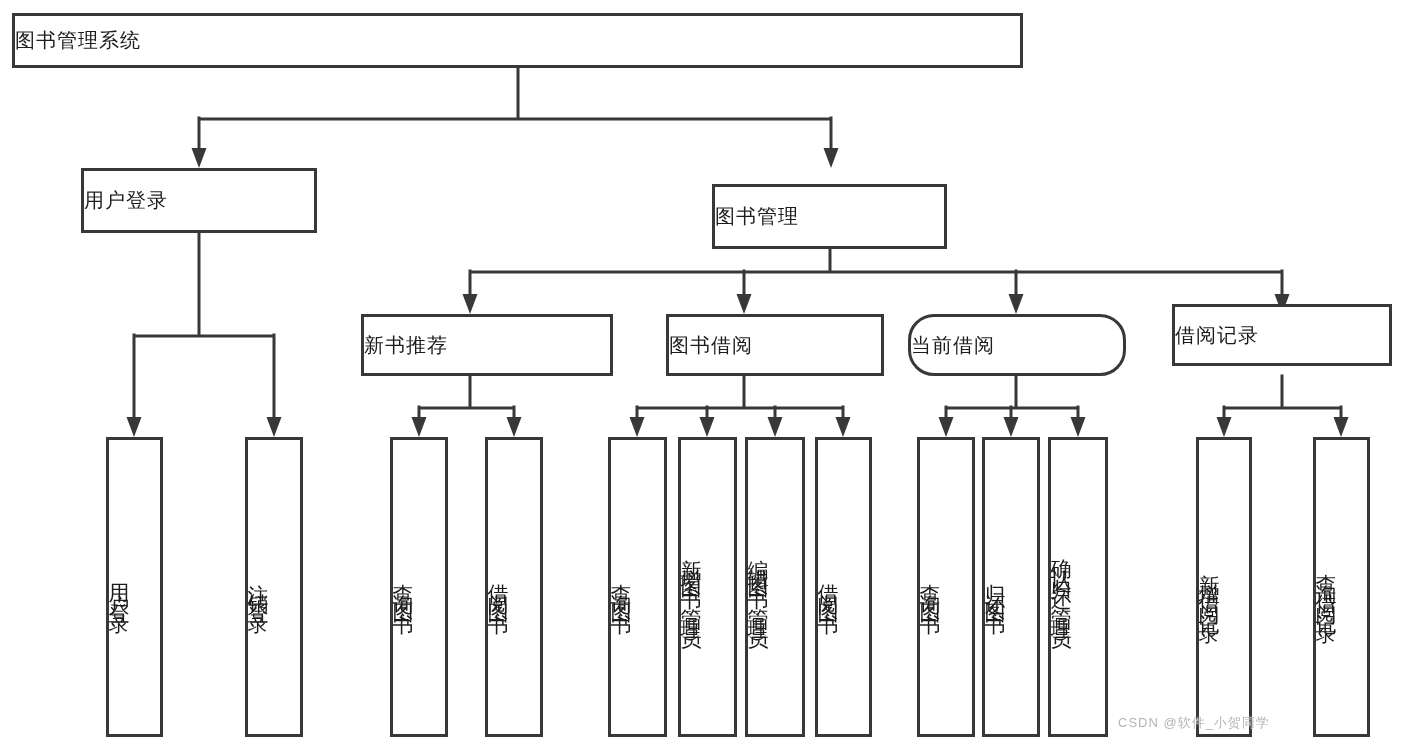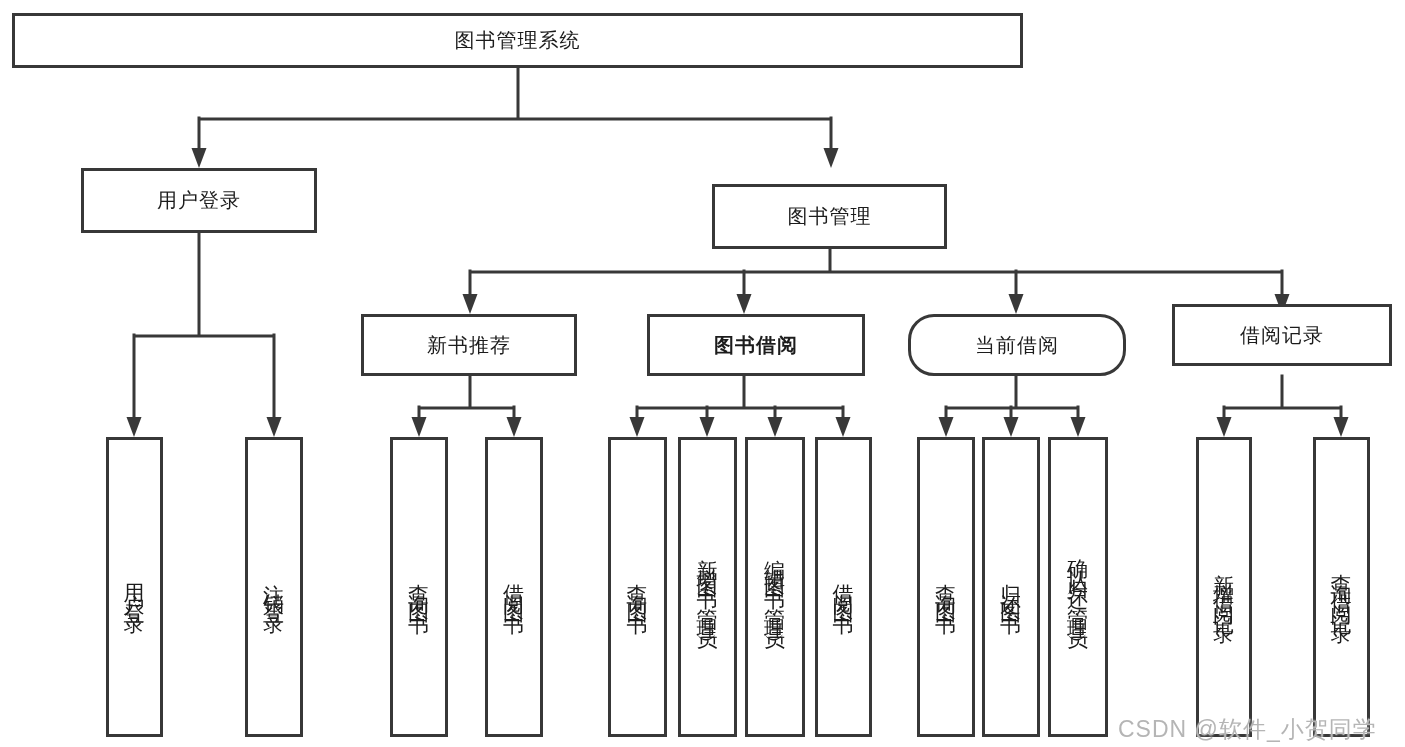--- a/index.html
+++ b/index.html
@@ -14,41 +14,40 @@
   .edges-svg { position: absolute; left: 0; top: 0; width: 1405px; height: 747px; }
   .edge { stroke: var(--line, #383838); stroke-width: 3; fill: none; stroke-linecap: square; }
   .arrow { fill: var(--line, #383838); stroke: none; }
   .node {
     position: absolute;
     box-sizing: border-box;
     border: 3px solid var(--line, #2e2e2e);
     background: #ffffff;
     display: flex;
     align-items: center;
-    justify-content: center;
     color: var(--text, #1c1c1c);
   }
   .node.h span {
     font-size: 20px;
     letter-spacing: 1px;
     white-space: nowrap;
   }
   .node.v span {
     writing-mode: vertical-rl;
     text-orientation: mixed;
     font-size: 21px;
     letter-spacing: 10px;
     line-height: 1;
     white-space: nowrap;
   }
   .watermark {
     position: absolute;
     left: 1118px;
     top: 714px;
-    font-size: 23px;
+    font-size: 13px;
     letter-spacing: 1px;
     color: var(--wm, #b5b5b5);
     text-shadow: 0 0 2px rgba(255,255,255,0.9);
     white-space: nowrap;
     z-index: 5;
   }
 </style>
 </head>
 <body>
 
@@ -101,24 +100,24 @@
     <span>图书管理系统</span>
   </div>
 
   <div class="node h" style="left:81px; top:168px; width:236px; height:65px;">
     <span>用户登录</span>
   </div>
   <div class="node h" style="left:712px; top:168px; width:235px; height:65px;margin-top:16px;">
     <span>图书管理</span>
   </div>
 
-  <div class="node h" style="left:361px; top:314px; width:216px; height:62px;">
+  <div class="node h" style="left:361px; top:314px; width:252px; height:62px;">
     <span>新书推荐</span>
   </div>
-  <div class="node h" style="left:647px; top:314px; width:218px; height:62px;font-weight:bold;">
+  <div class="node h" style="left:666px; top:314px; width:218px; height:62px;">
     <span>图书借阅</span>
   </div>
   <div class="node h" style="left:908px; top:314px; width:218px; height:62px;border-radius:26px;">
     <span>当前借阅</span>
   </div>
   <div class="node h" style="left:1172px; top:304px; width:220px; height:62px;">
     <span>借阅记录</span>
   </div>
 
   <div class="node v" style="left:106px; top:437px; width:57px; height:300px;">

